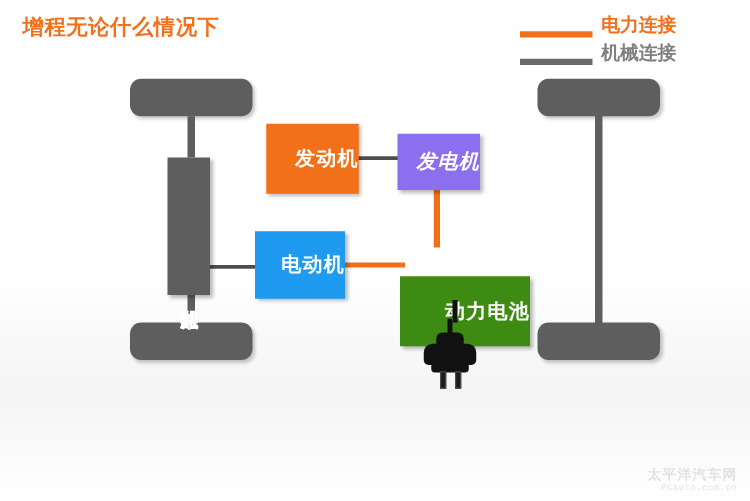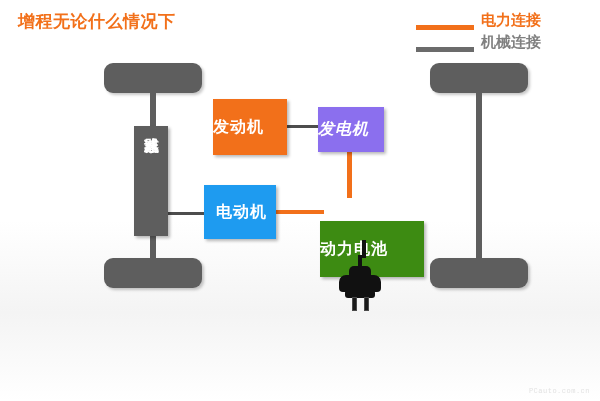--- a/index.html
+++ b/index.html
@@ -75,21 +75,21 @@
     position: absolute;
   }
   .line.mech { background: #4d4d4d; }
   .line.elec { background: #F2701A; }
 
   
   .box {
     position: absolute;
     display: flex;
     align-items: center;
-    justify-content: flex-start;
+    justify-content: flex-end;
     color: #ffffff;
     font-weight: bold;
     font-size: 16px;
     letter-spacing: 1px;
     box-shadow: 2px 2px 3px rgba(0,0,0,0.28);
     box-sizing: border-box;
   }
   #box-gearbox {
     background: #5e5e5e;
     font-size: 15px;
@@ -216,16 +216,17 @@
     <div class="plug-cable" style="left:358px; top:255px; width:4px; height:14px;"></div>
     <div class="plug-neck" style="left:349px; top:266px; width:22px; height:12px;"></div>
     <div class="plug-head" style="left:339px; top:275px; width:42px; height:17px;"></div>
     <div class="plug-base" style="left:345px; top:290px; width:30px; height:8px;"></div>
     <div class="plug-pin" style="left:352px; top:297px; width:5px; height:14px;"></div>
     <div class="plug-pin" style="left:364px; top:297px; width:5px; height:14px;"></div>
   </div>
 
 
   <div id="watermark">
+    <div id="watermark-main">太平洋汽车网</div>
     <div id="watermark-sub">PCauto.com.cn</div>
   </div>
 
 </div>
 
 </body></html>

